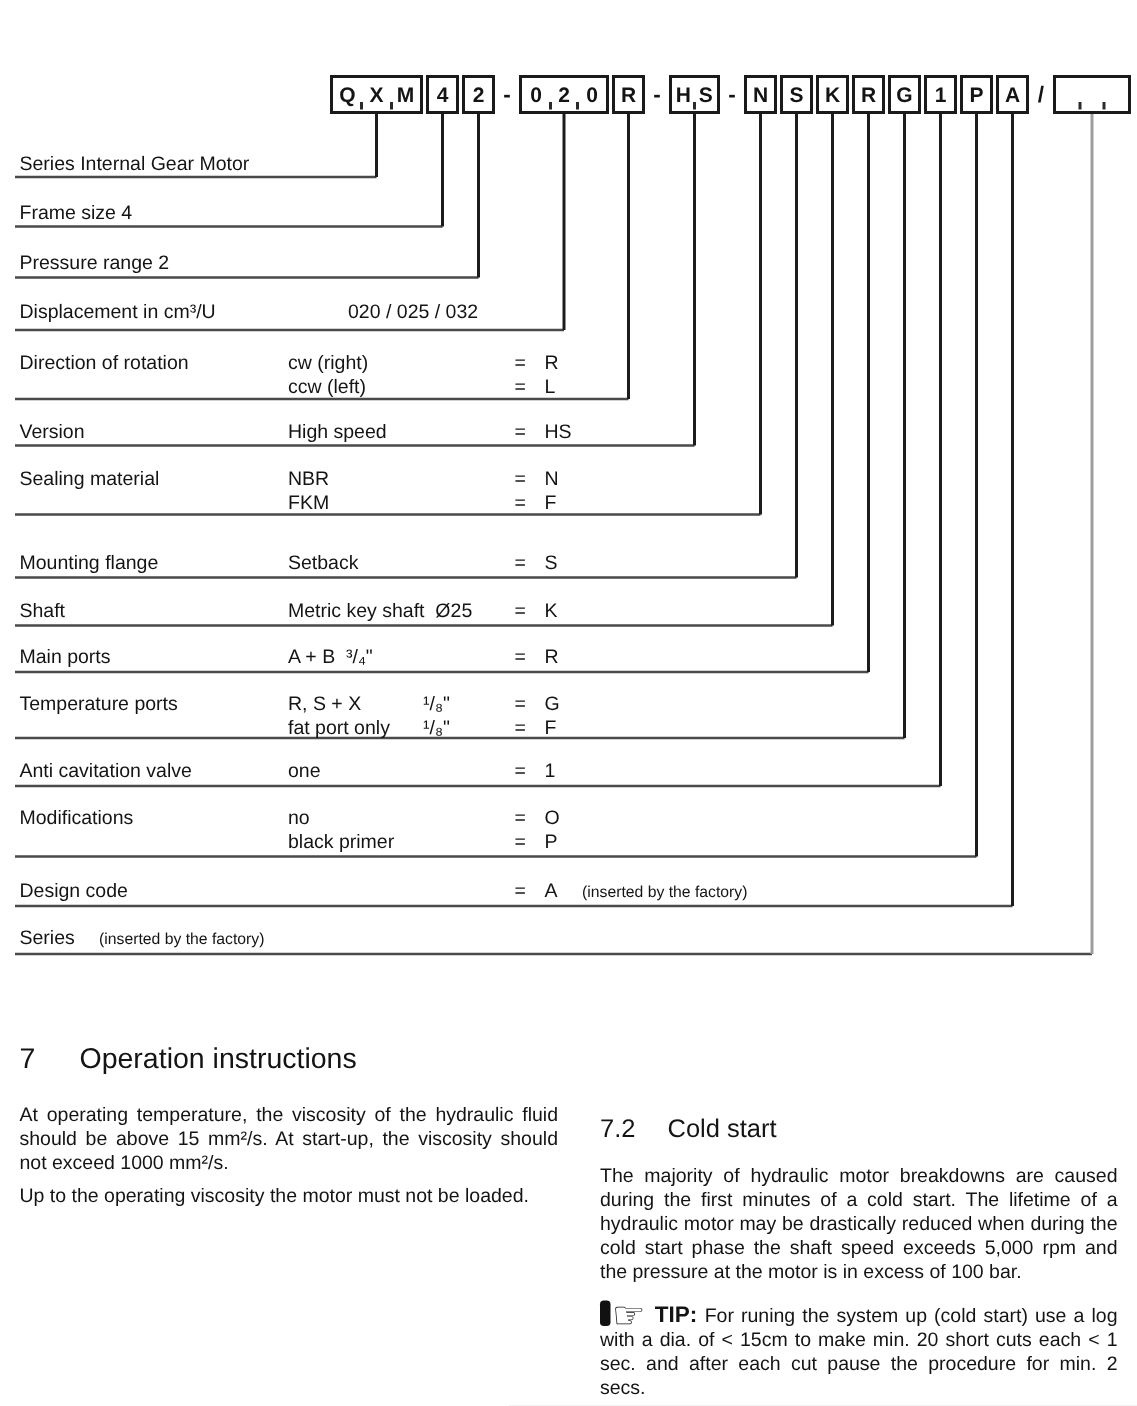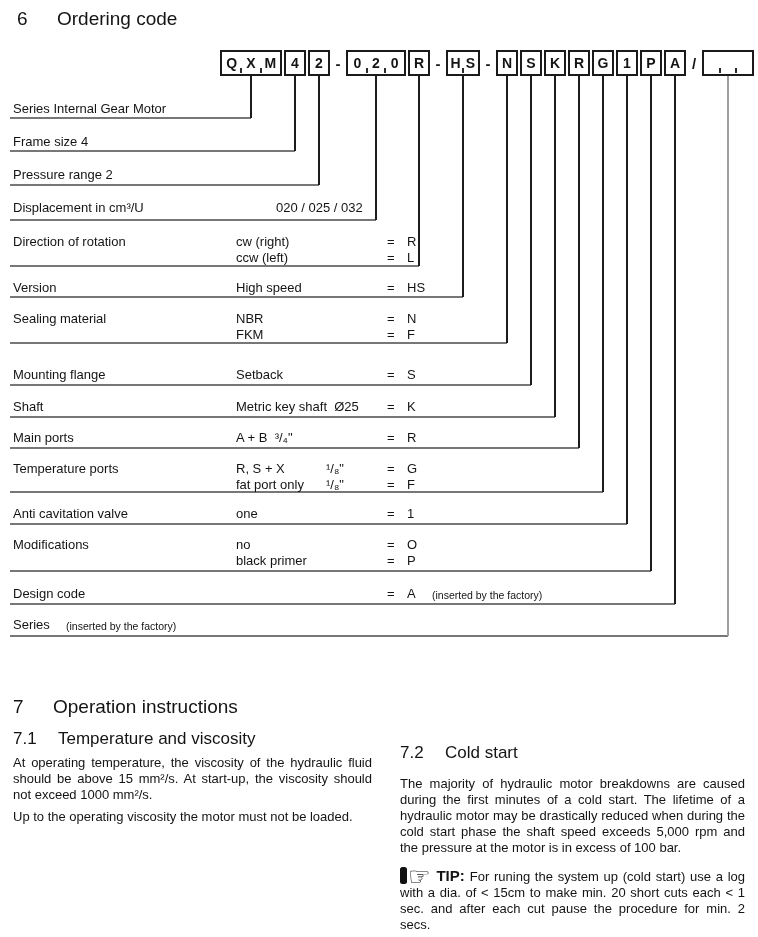--- a/index.html
+++ b/index.html
@@ -26,21 +26,21 @@
   }
   .csep { width:12px; display:flex; align-items:center; justify-content:center; font-weight:bold; font-size:15px; }
 
   
   .connectors { position:absolute; left:0; top:0; pointer-events:none; }
 
   
   .oc-row { position:absolute; left:0; width:750px; font-size:13px; line-height:15.5px; }
   .oc-label { position:absolute; left:13px; top:0; white-space:pre; }
   .oc-label-note { position:absolute; left:66px; top:2px; font-size:10.5px; }
-  .oc-opts { position:absolute; left:192px; top:0; right:10px;margin-left:44px; }
+  .oc-opts { position:absolute; left:192px; top:0; right:10px; }
   .opt-line { position:relative; height:15.5px; }
   .opt-desc { position:absolute; left:0; white-space:pre; }
   .opt-size { position:absolute; left:90px; white-space:pre; }
   .opt-eq   { position:absolute; left:151px; }
   .opt-code { position:absolute; left:171px; }
   .opt-note { position:absolute; left:196px; top:2px; font-size:10.5px; white-space:pre; }
   .opt-mid  { position:absolute; left:40px; white-space:pre; }
 
   
   .col { position:absolute; font-size:13px; }
@@ -57,23 +57,20 @@
     font-family:"DejaVu Sans",sans-serif; font-size:25px; line-height:16px;
     vertical-align:-4px; letter-spacing:0; color:#111;
   }
   .tip-label { font-weight:bold; font-size:15px; margin:0 5px 0 6px; }
 </style>
 </head>
 <body>
 
 <div class="page">
 
-  <div class="h-main" style="left:17px; top:8px;">
-    <span class="h-num">6</span><span>Ordering code</span>
-  </div>
 
   <div class="code-row">
     <div class="cbox" style="width:62px">
         <span class="cc">Q</span>
         <span class="cc">X</span>
         <span class="cc">M</span>
       </div>
     <div class="cbox" style="width:22px">
         <span class="cc">4</span>
       </div>
@@ -320,24 +317,20 @@
   <div class="oc-row" style="top:617px">
     <span class="oc-label">Series</span>
     <span class="oc-label-note">(inserted by the factory)</span>
   </div>
 
   <div class="h-main" style="left:13px; top:696px;">
     <span class="h-num">7</span><span>Operation instructions</span>
   </div>
 
   <div class="col col-left">
-    <div class="subhead">
-      <span class="sub-num">7.1</span>
-      <span>Temperature and viscosity</span>
-    </div>
     <p class="body-p">At operating temperature, the viscosity of the hydraulic fluid should be above 15 mm²/s. At start-up, the viscosity should not exceed 1000 mm²/s.</p>
     <p class="body-p">Up to the operating viscosity the motor must not be loaded.</p>
   </div>
 
   <div class="col col-right">
     <div class="subhead">
       <span class="sub-num">7.2</span>
       <span>Cold start</span>
     </div>
     <p class="body-p first">The majority of hydraulic motor breakdowns are caused during the first minutes of a cold start. The lifetime of a hydraulic motor may be drastically reduced when during the cold start phase the shaft speed exceeds 5,000 rpm and the pressure at the motor is in excess of 100 bar.</p>

